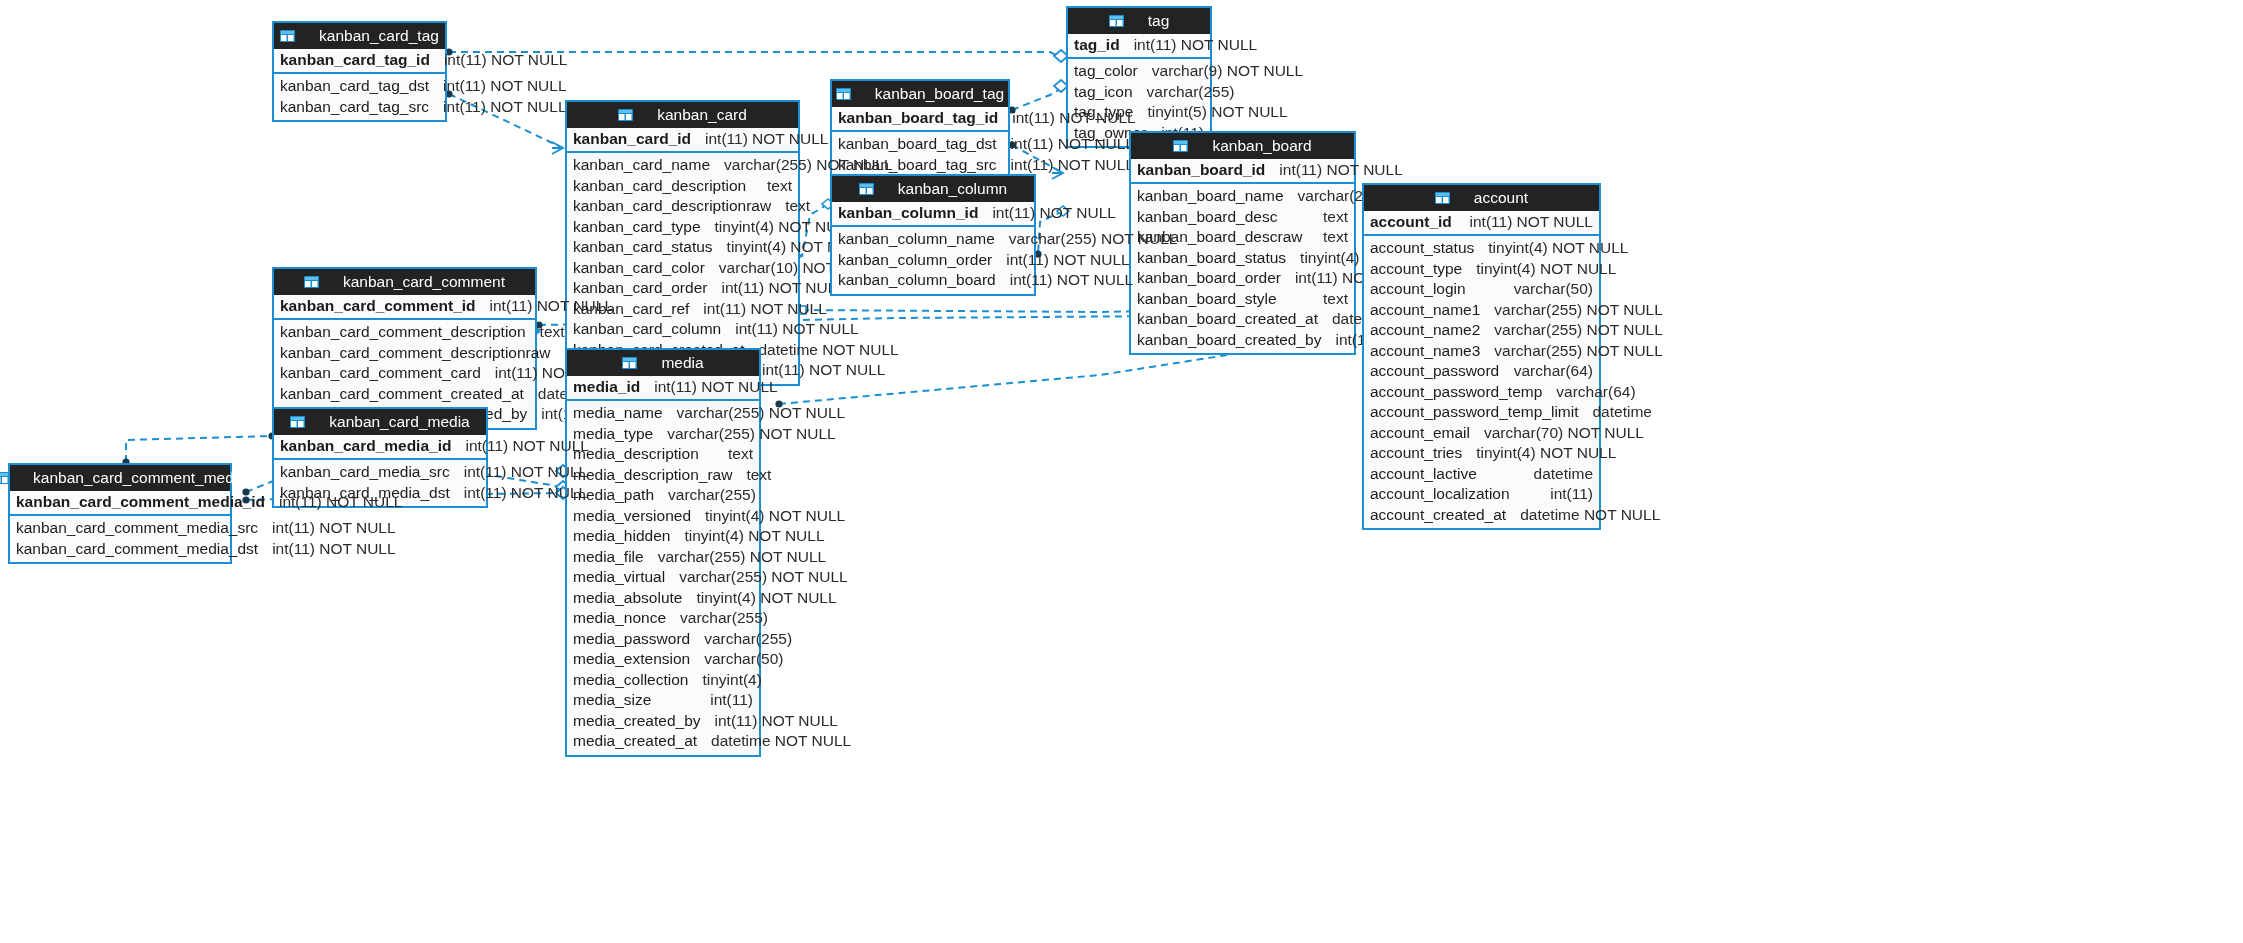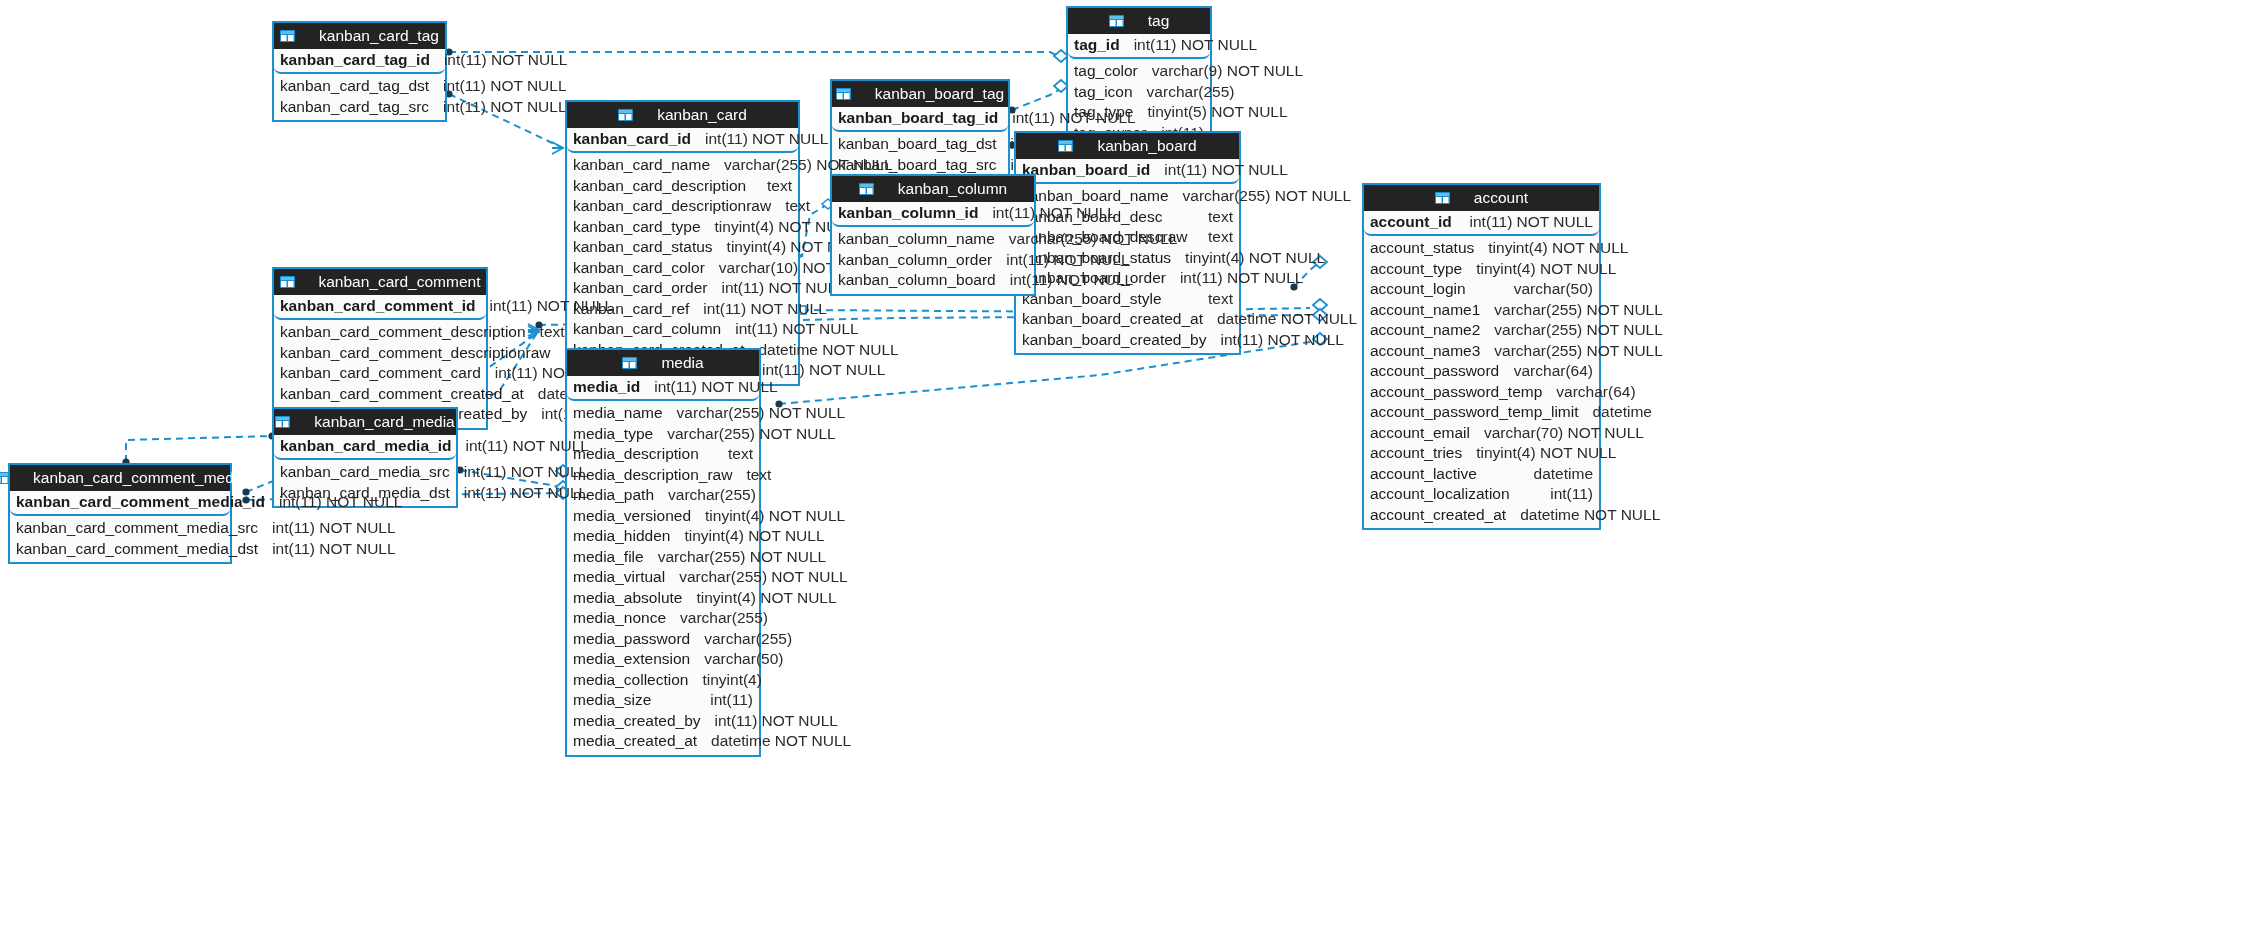--- a/index.html
+++ b/index.html
@@ -55,21 +55,20 @@
   .tbl-icon svg { display:block; }
   .pk-row {
     display: flex;
     justify-content: space-between;
     align-items: flex-start;
     border-bottom: 2px solid #1a8fd1;
     padding: 2px 6px 3px 6px;
     font-size: 15.5px;
     white-space: nowrap;
     color: #1b1b1b;
-    border-radius: 7px;
   }
   .pk-row .col-name { font-weight: bold; }
   .pk-row .col-type { color: #2b2b2b; padding-left: 14px; }
   .field-list { padding: 2px 0 3px 0; }
   .field-row {
     display: flex;
     justify-content: space-between;
     align-items: center;
     padding: 0px 6px;
     font-size: 15.5px;
@@ -313,21 +312,21 @@
           <div class="field-row">
             <span class="col-name">kanban_card_created_at</span>
             <span class="col-type">datetime NOT NULL</span>
           </div>
           <div class="field-row">
             <span class="col-name">kanban_card_created_by</span>
             <span class="col-type">int(11) NOT NULL</span>
           </div>
         </div>
       </div>
-      <div class="entity" style="left: 1014px; top: 131px; width: 227px;">
+      <div class="entity" style="left: 1129px; top: 131px; width: 227px;">
         <div class="entity-header">
           <span class="tbl-icon">
             <svg width="15" height="12" viewBox="0 0 15 12">
               <rect x="0" y="0" width="15" height="12" rx="1" fill="#1a8fd1"></rect>
               <rect x="1" y="1" width="13" height="3" fill="#5bc0f0"></rect>
               <rect x="1" y="5" width="5.5" height="6" fill="#ffffff"></rect>
               <rect x="8" y="5" width="5.5" height="6" fill="#ffffff"></rect>
             </svg>
           </span>
           <span>kanban_board</span>
@@ -470,21 +469,21 @@
           <div class="field-row">
             <span class="col-name">account_localization</span>
             <span class="col-type">int(11)</span>
           </div>
           <div class="field-row">
             <span class="col-name">account_created_at</span>
             <span class="col-type">datetime NOT NULL</span>
           </div>
         </div>
       </div>
-      <div class="entity" style="left: 272px; top: 267px; width: 216px;">
+      <div class="entity" style="left: 272px; top: 267px; width: 265px;">
         <div class="entity-header">
           <span class="tbl-icon">
             <svg width="15" height="12" viewBox="0 0 15 12">
               <rect x="0" y="0" width="15" height="12" rx="1" fill="#1a8fd1"></rect>
               <rect x="1" y="1" width="13" height="3" fill="#5bc0f0"></rect>
               <rect x="1" y="5" width="5.5" height="6" fill="#ffffff"></rect>
               <rect x="8" y="5" width="5.5" height="6" fill="#ffffff"></rect>
             </svg>
           </span>
           <span>kanban_card_comment</span>
@@ -596,21 +595,21 @@
           <div class="field-row">
             <span class="col-name">media_created_by</span>
             <span class="col-type">int(11) NOT NULL</span>
           </div>
           <div class="field-row">
             <span class="col-name">media_created_at</span>
             <span class="col-type">datetime NOT NULL</span>
           </div>
         </div>
       </div>
-      <div class="entity" style="left: 272px; top: 407px; width: 186px;">
+      <div class="entity" style="left: 272px; top: 407px; width: 216px;">
         <div class="entity-header">
           <span class="tbl-icon">
             <svg width="15" height="12" viewBox="0 0 15 12">
               <rect x="0" y="0" width="15" height="12" rx="1" fill="#1a8fd1"></rect>
               <rect x="1" y="1" width="13" height="3" fill="#5bc0f0"></rect>
               <rect x="1" y="5" width="5.5" height="6" fill="#ffffff"></rect>
               <rect x="8" y="5" width="5.5" height="6" fill="#ffffff"></rect>
             </svg>
           </span>
           <span>kanban_card_media</span>

